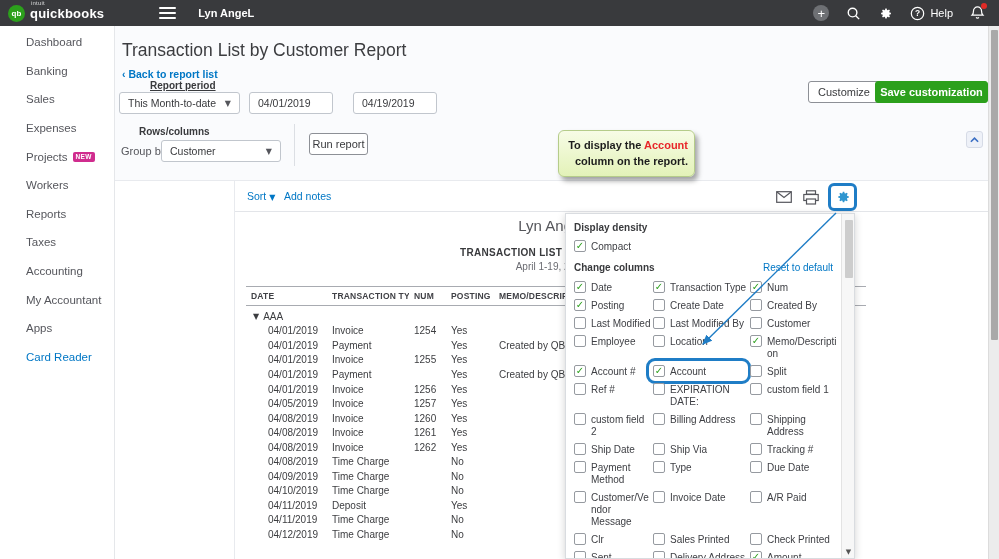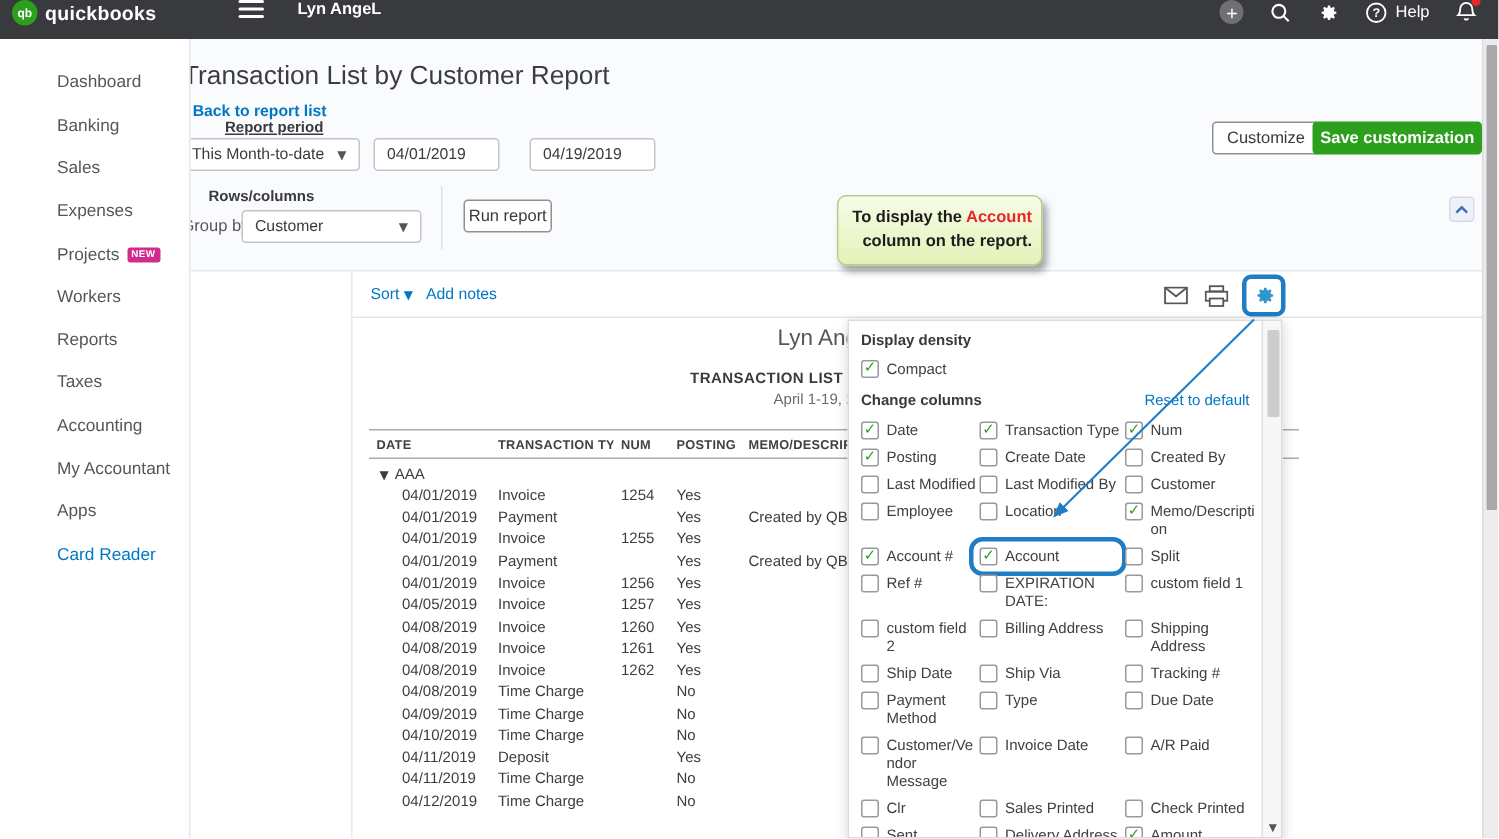--- a/index.html
+++ b/index.html
@@ -1,35 +1,35 @@
 <!DOCTYPE html>
 <html><head>
 <meta charset="utf-8">
 <style>
   * { margin:0; padding:0; box-sizing:border-box; }
   html,body { width:999px; height:559px; overflow:hidden; font-family:"Liberation Sans", sans-serif; background:#fff; }
   .g { font-family:"DejaVu Sans", sans-serif; }
   body { position:relative; color:#393a3d; }
 
   
-  .navbar { position:absolute; left:0; top:0; width:999px; height:26px; background:#393a3d; display:flex; align-items:flex-start; z-index:20; }
+  .navbar { position:absolute; left:0; top:0; width:999px; height:26px; background:#393a3d; display:flex; align-items:center; z-index:20; }
   .brand { display:flex; align-items:center; margin-left:8px; }
   .qb-circle { width:17px; height:17px; border-radius:50%; background:#2ca01c; color:#fff; font-size:8px; font-weight:bold; display:flex; align-items:center; justify-content:center; }
   .brand-text { position:relative; margin-left:5px; color:#fff; font-weight:bold; font-size:13px; letter-spacing:.2px; }
   .brand-prefix { position:absolute; top:-6px; left:1px; font-size:6px; font-weight:normal; color:#d8d9da; }
   .hamburger { margin-left:55px; width:17px; display:flex; flex-direction:column; gap:3px; cursor:pointer; }
   .hamburger span { height:2px; background:#fff; border-radius:1px; }
   .nav-user { margin-left:22px; color:#fff; font-size:11px; font-weight:bold; }
   .nav-right { margin-left:auto; display:flex; align-items:center; gap:17px; margin-right:14px; color:#fff; }
   .nav-icon { display:flex; align-items:center; gap:5px; font-size:11px; color:#fff; cursor:pointer; position:relative; }
   .plus-circle { width:16px; height:16px; border-radius:50%; background:#6e7074; display:flex; align-items:center; justify-content:center; color:#fff; font-size:13px; line-height:1; }
   .red-dot { position:absolute; right:-2px; top:-2px; width:6px; height:6px; border-radius:50%; background:#e02b27; }
 
   
-  .sidebar { position:absolute; left:0; top:26px; width:115px; height:533px; background:#fff; border-right:1px solid #e5e7ea; z-index:10; padding-top:15px;margin-left:12px; }
+  .sidebar { position:absolute; left:0; top:26px; width:115px; height:533px; background:#fff; border-right:1px solid #e5e7ea; z-index:10; padding-top:2px; }
   .side-item { height:28.6px; display:flex; align-items:center; padding-left:26px; font-size:11.5px; color:#55565c; cursor:pointer; }
   .side-item.active { color:#0077c5; }
   .side-badge { margin-left:5px; background:#d02c8e; color:#fff; font-size:6.5px; font-weight:bold; padding:1.5px 3px; border-radius:2px; letter-spacing:.3px; }
 
   
   .header-zone { position:absolute; left:115px; top:26px; width:873px; height:155px; background:#fafbfd; border-bottom:1px solid #e8eaee; z-index:2; }
   .page-title { position:absolute; left:7px; top:14px; font-size:17.5px; font-weight:500; color:#3c3d40; }
   .back-link { position:absolute; left:7px; top:42px; font-size:10.5px; font-weight:bold; color:#0077c5; cursor:pointer; }
   .period-label { position:absolute; left:7px; top:54px; font-size:10px; font-weight:bold; text-decoration:underline; color:#393a3d;padding-left:28px; }
   .select-box { position:absolute; height:22px; background:#fff; border:1px solid #c1c6cd; border-radius:3px; font-size:10.5px; display:flex; align-items:center; padding:0 8px; color:#393a3d; cursor:pointer; }

